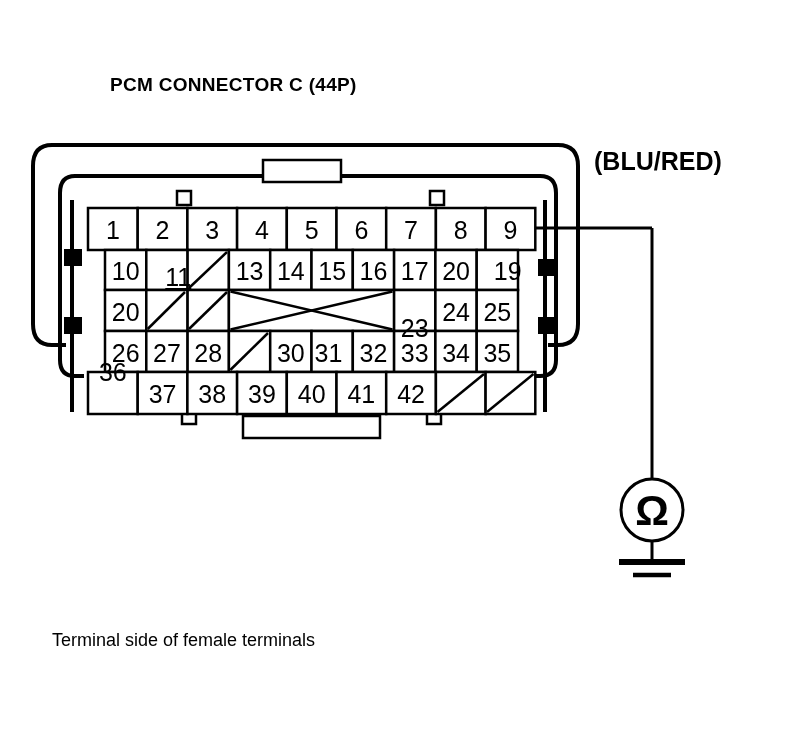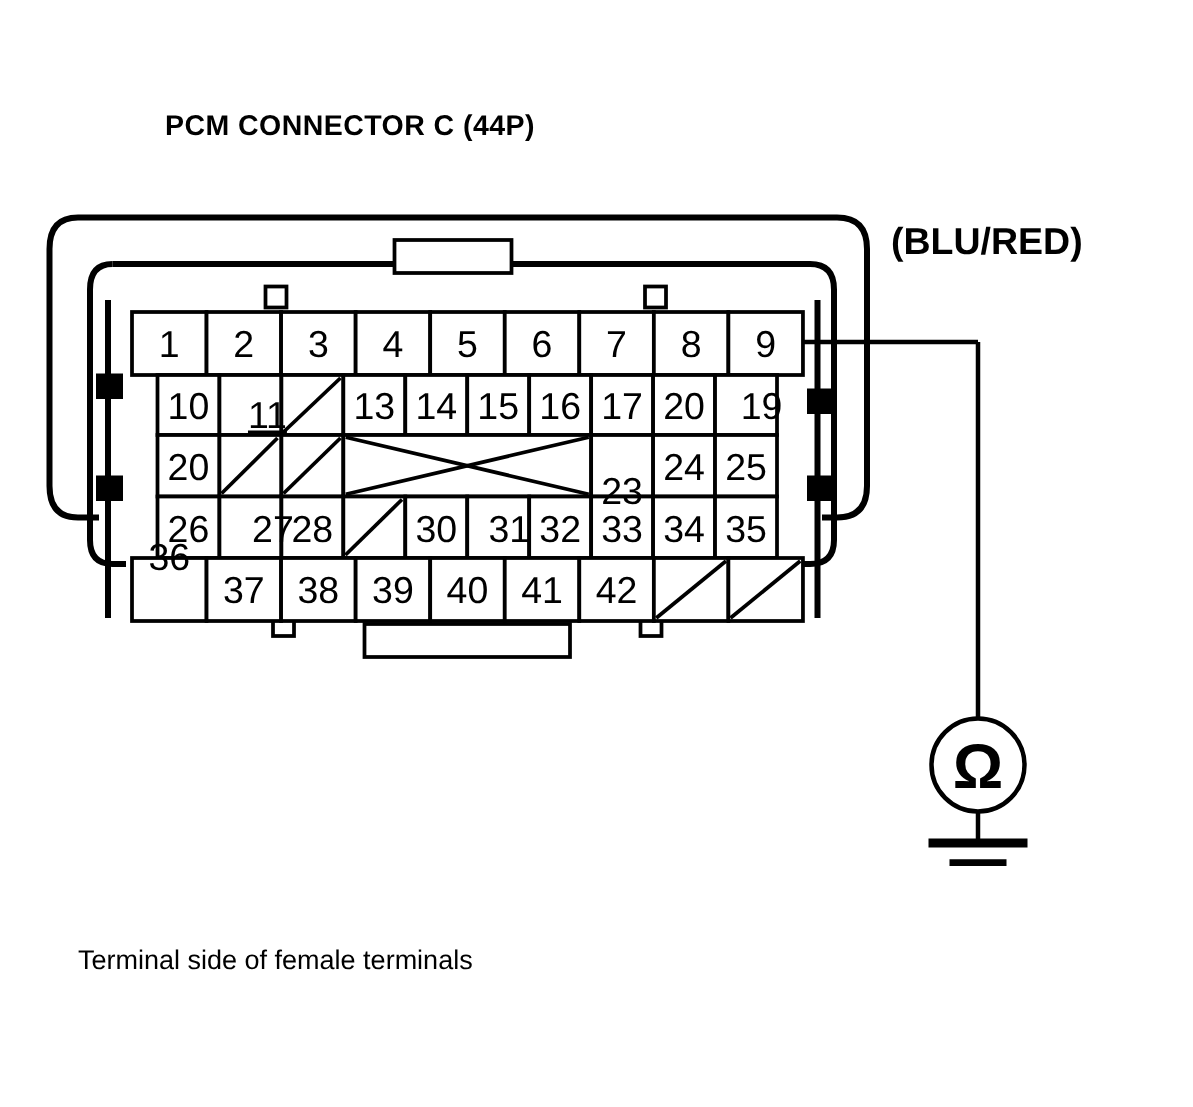--- a/index.html
+++ b/index.html
@@ -253,24 +253,24 @@
 <div class="tnum" style="left:394.1px;top:259px; width:41.3px;">17</div>
 <div class="tnum" style="left:435.4px;top:259px; width:41.3px;">20</div>
 <div class="tnum" style="left:476.7px;top:259px; width:62px;">19</div>
 
 <div class="tnum" style="left:105px;  top:300px; width:41.3px;">20</div>
 <div class="tnum" style="left:394.1px;top:316px; width:41.3px;">23</div>
 <div class="tnum" style="left:435.4px;top:300px; width:41.3px;">24</div>
 <div class="tnum" style="left:476.7px;top:300px; width:41.3px;">25</div>
 
 <div class="tnum" style="left:105px;  top:341px; width:41.3px;">26</div>
-<div class="tnum" style="left:146.3px;top:341px; width:41.3px;margin-left:15px;">27</div>
+<div class="tnum" style="left:146.3px;top:341px; width:41.3px;">27</div>
 <div class="tnum" style="left:187.6px;top:341px; width:41.3px;">28</div>
 <div class="tnum" style="left:270.2px;top:341px; width:41.3px;">30</div>
-<div class="tnum" style="left:311.5px;top:341px; width:34px;padding-left:11px;">31</div>
+<div class="tnum" style="left:311.5px;top:341px; width:34px;">31</div>
 <div class="tnum" style="left:352.8px;top:341px; width:41.3px;">32</div>
 <div class="tnum" style="left:394.1px;top:341px; width:41.3px;text-align:center;">33</div>
 <div class="tnum" style="left:435.4px;top:341px; width:41.3px;">34</div>
 <div class="tnum" style="left:476.7px;top:341px; width:41.3px;">35</div>
 
 <div class="tnum" style="left:88px;   top:360px; width:49.7px;">36</div>
 <div class="tnum" style="left:137.7px;top:382px; width:49.7px;">37</div>
 <div class="tnum" style="left:187.4px;top:382px; width:49.7px;">38</div>
 <div class="tnum" style="left:237.1px;top:382px; width:49.7px;">39</div>
 <div class="tnum" style="left:286.8px;top:382px; width:49.7px;">40</div>

